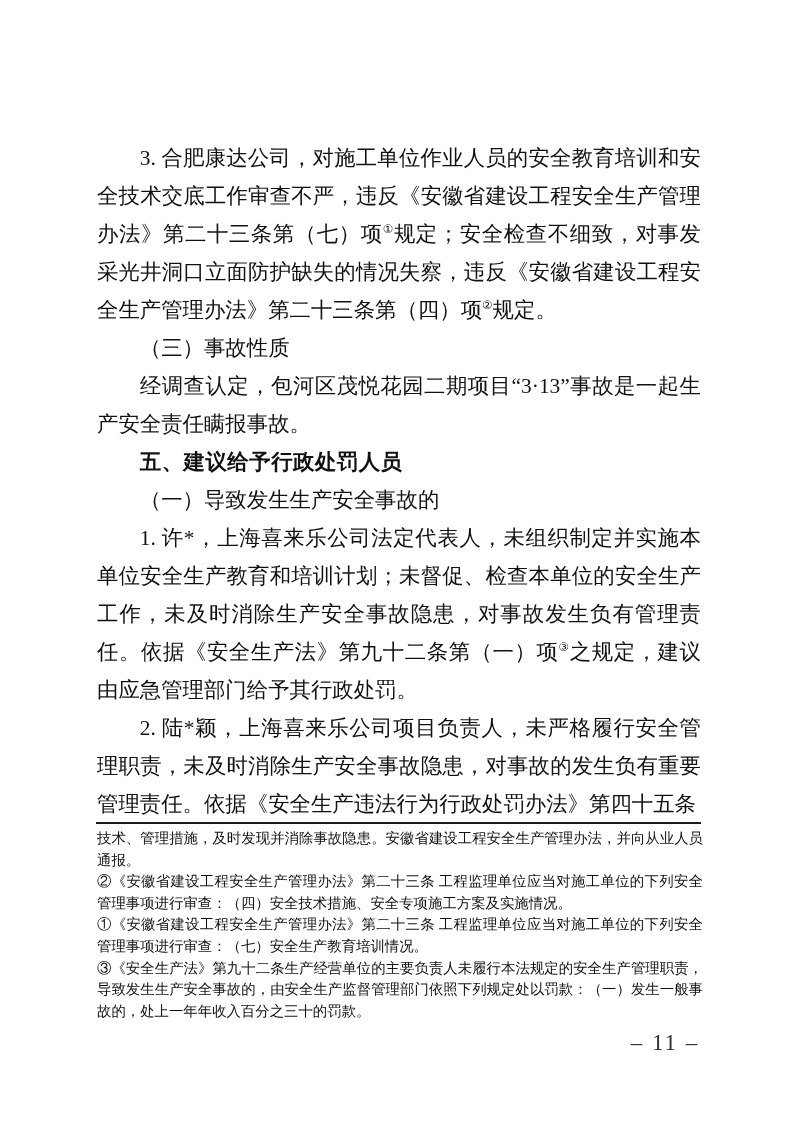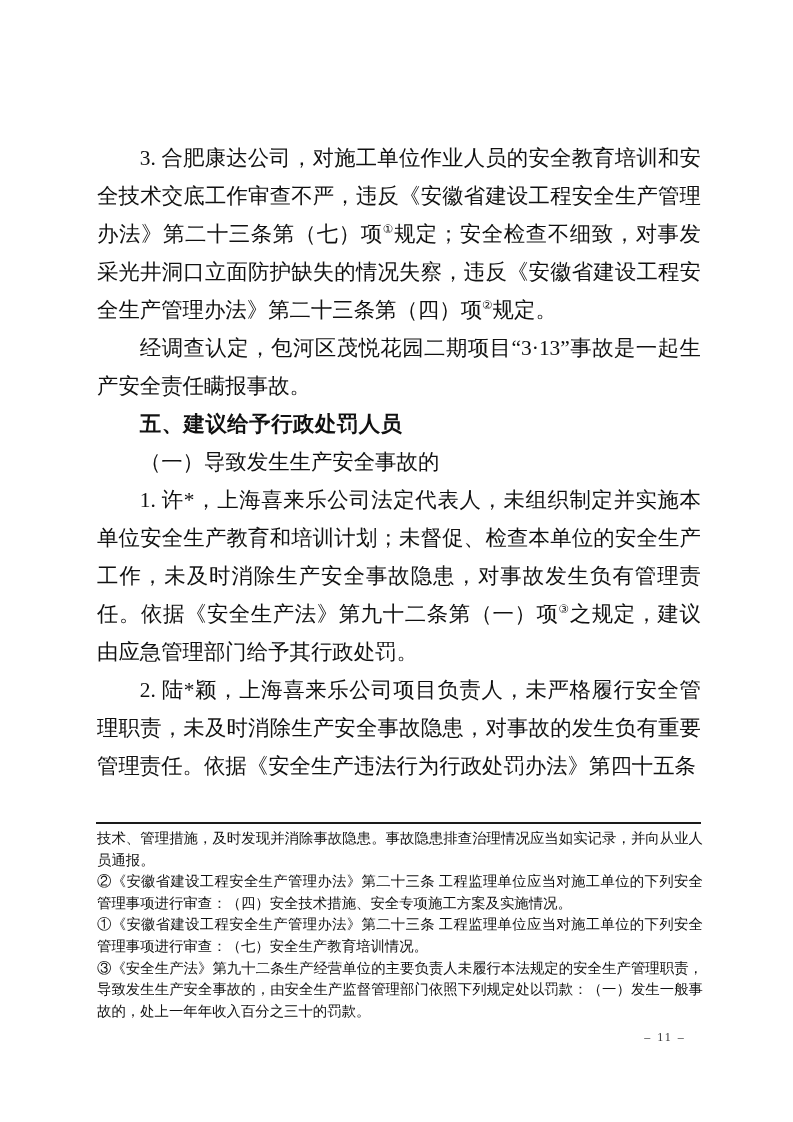--- a/index.html
+++ b/index.html
@@ -56,51 +56,52 @@
     font-size: 14.4px;
     line-height: 21.6px;
     text-align: justify;
     color: #111111;
   }
   .page-number {
     position: absolute;
     top: 1030px;
     left: 620px;
     width: 90px;
-    font-size: 12px;
+    font-size: 23px;
     letter-spacing: 2px;
     color: #333333;
     text-align: center;
     white-space: nowrap;
   }
 </style>
 </head>
 <body>
 
 <div class="page">
 
   <div class="main-text">
     <p>3. 合肥康达公司，对施工单位作业人员的安全教育培训和安全技术交底工作审查不严，违反《安徽省建设工程安全生产管理办法》第二十三条第（七）项<sup>①</sup>规定；安全检查不细致，对事发采光井洞口立面防护缺失的情况失察，违反《安徽省建设工程安全生产管理办法》第二十三条第（四）项<sup>②</sup>规定。</p>
 
+    <p>（三）事故性质</p>
 
     <p>经调查认定，包河区茂悦花园二期项目“3·13”事故是一起生产安全责任瞒报事故。</p>
 
     <p class="heading-bold">五、建议给予行政处罚人员</p>
 
     <p>（一）导致发生生产安全事故的</p>
 
     <p>1. 许*，上海喜来乐公司法定代表人，未组织制定并实施本单位安全生产教育和培训计划；未督促、检查本单位的安全生产工作，未及时消除生产安全事故隐患，对事故发生负有管理责任。依据《安全生产法》第九十二条第（一）项<sup>③</sup>之规定，建议由应急管理部门给予其行政处罚。</p>
 
     <p>2. 陆*颖，上海喜来乐公司项目负责人，未严格履行安全管理职责，未及时消除生产安全事故隐患，对事故的发生负有重要管理责任。依据《安全生产违法行为行政处罚办法》第四十五条</p>
   </div>
 
   <div class="footnote-rule"></div>
 
   <div class="footnotes">
-    <p>技术、管理措施，及时发现并消除事故隐患。事故隐患排查治理情况应当如实记录，并向从业人员通报。</p>
+    <p>技术、管理措施，及时发现并消除事故隐患。安徽省建设工程安全生产管理办法，并向从业人员通报。</p>
     <p>②《安徽省建设工程安全生产管理办法》第二十三条 工程监理单位应当对施工单位的下列安全管理事项进行审查：（四）安全技术措施、安全专项施工方案及实施情况。</p>
     <p>①《安徽省建设工程安全生产管理办法》第二十三条 工程监理单位应当对施工单位的下列安全管理事项进行审查：（七）安全生产教育培训情况。</p>
     <p>③《安全生产法》第九十二条生产经营单位的主要负责人未履行本法规定的安全生产管理职责，导致发生生产安全事故的，由安全生产监督管理部门依照下列规定处以罚款：（一）发生一般事故的，处上一年年收入百分之三十的罚款。</p>
   </div>
 
   <div class="page-number">– 11 –</div>
 
 </div>
 
 </body></html>

